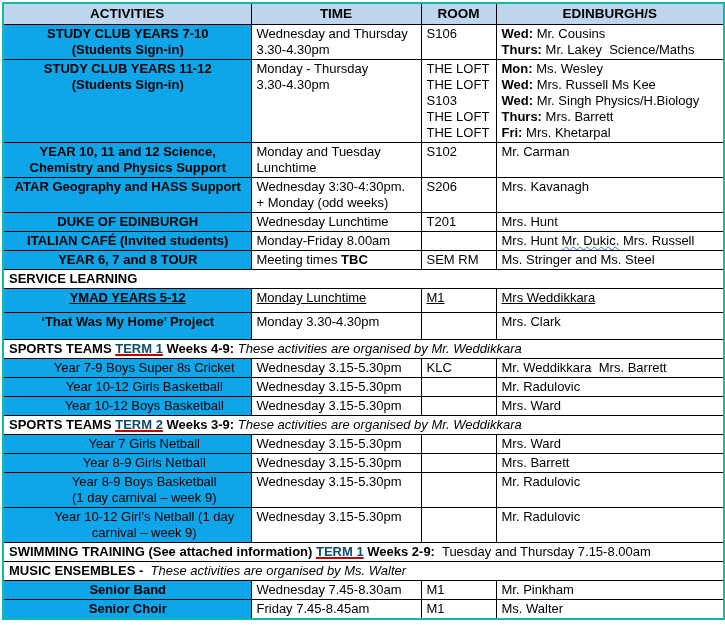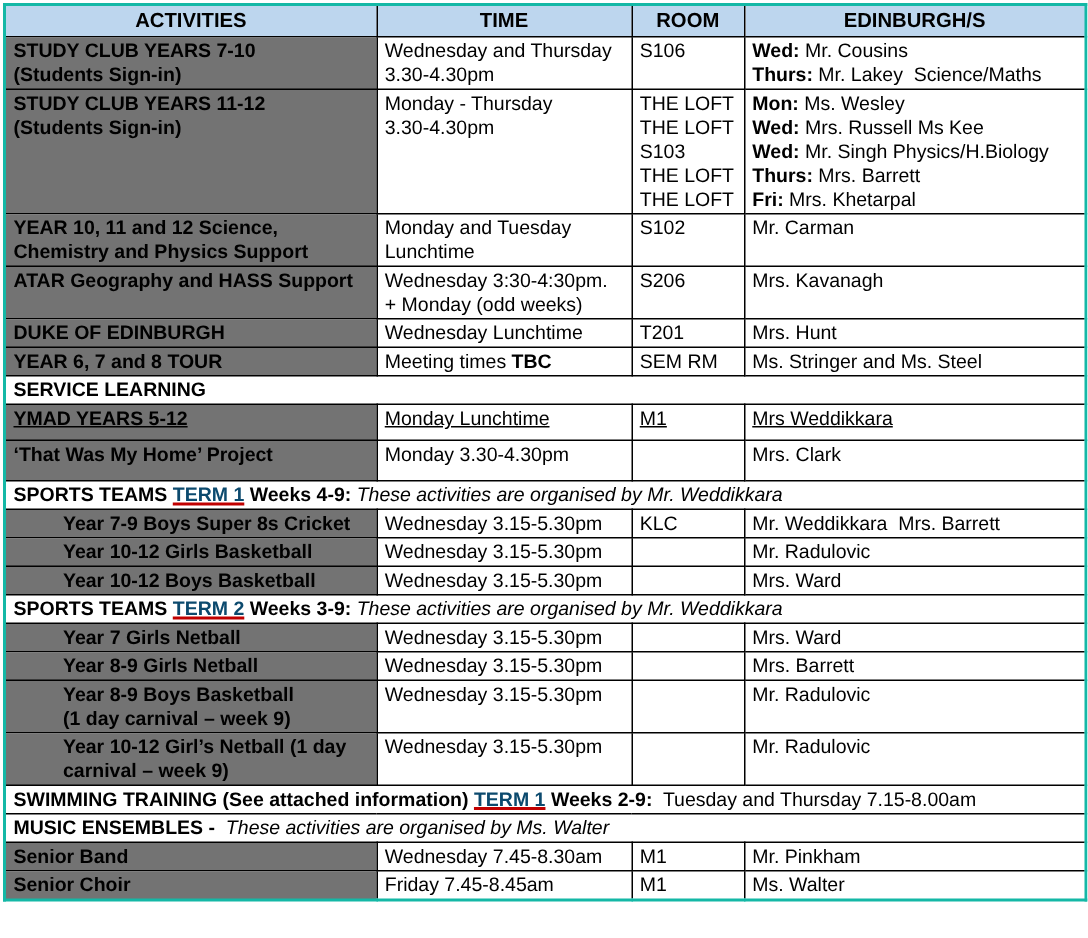--- a/index.html
+++ b/index.html
@@ -2,22 +2,22 @@
 <html><head>
 <meta charset="utf-8">
 <style>
   html,body{margin:0;padding:0;background:#ffffff;}
   body{width:725px;height:625px;font-family:"Liberation Sans",sans-serif;color:#000;}
   .wrap{padding:2px 2px;}
   table{border-collapse:collapse;width:721px;border:2px solid #14b8a6;table-layout:fixed;}
   col.c-act{width:248px;} col.c-time{width:170px;} col.c-room{width:75px;} col.c-sup{width:228px;}
   th,td{border:1px solid #000;padding:1px 4px 1px 5px;vertical-align:top;font-size:13px;line-height:16px;overflow:hidden;}
   th{background:#BDD6EE;text-align:center;font-weight:bold;font-size:13.5px;padding:2px 4px;}
-  td.c1{background:#737373;font-weight:bold;}
-  td.c1.reg{font-weight:bold;padding-left:38px;}
+  td.c1{background:#0ea5e9;font-weight:bold;text-align:center;}
+  td.c1.reg{font-weight:normal;padding-left:38px;}
   td.section{font-weight:normal;background:#fff;}
   .b{font-weight:bold;margin-top:41px;}
   .it{font-style:italic;}
   .red{color:#0c4a6e;font-weight:bold;text-decoration:underline;text-decoration-color:#C00000;text-decoration-thickness:1.5px;}
   .sq{text-decoration:underline;text-decoration-style:wavy;text-decoration-color:#2E74D9;text-decoration-thickness:1px;}
   .ln{white-space:pre-wrap;}
   tr.tall td{padding-bottom:6px;text-decoration:underline;}
   tr.tall2 td{padding-bottom:9px;}
 </style>
 </head>
@@ -125,20 +125,32 @@
             <div class="ln">Wednesday Lunchtime</div>
           </td>
       <td>
             <div class="ln">T201</div>
           </td>
       <td>
             <div class="ln"><span>Mrs. Hunt</span></div>
           </td>
     </tr>
 
+    <tr>
+      <td class="c1">
+            <div class="ln">ITALIAN CAFÉ (Invited students)</div>
+          </td>
+      <td>
+            <div class="ln">Monday-Friday 8.00am</div>
+          </td>
+      <td></td>
+      <td>
+            <div class="ln"><span>Mrs. Hunt </span><span class="sq">Mr. Dukic.</span><span> Mrs. Russell</span></div>
+          </td>
+    </tr>
 
     <tr>
       <td class="c1">
             <div class="ln">YEAR 6, 7 and 8 TOUR</div>
           </td>
       <td>
             <div class="ln"><span>Meeting times </span><span class="b">TBC</span></div>
           </td>
       <td>
             <div class="ln">SEM RM</div>

